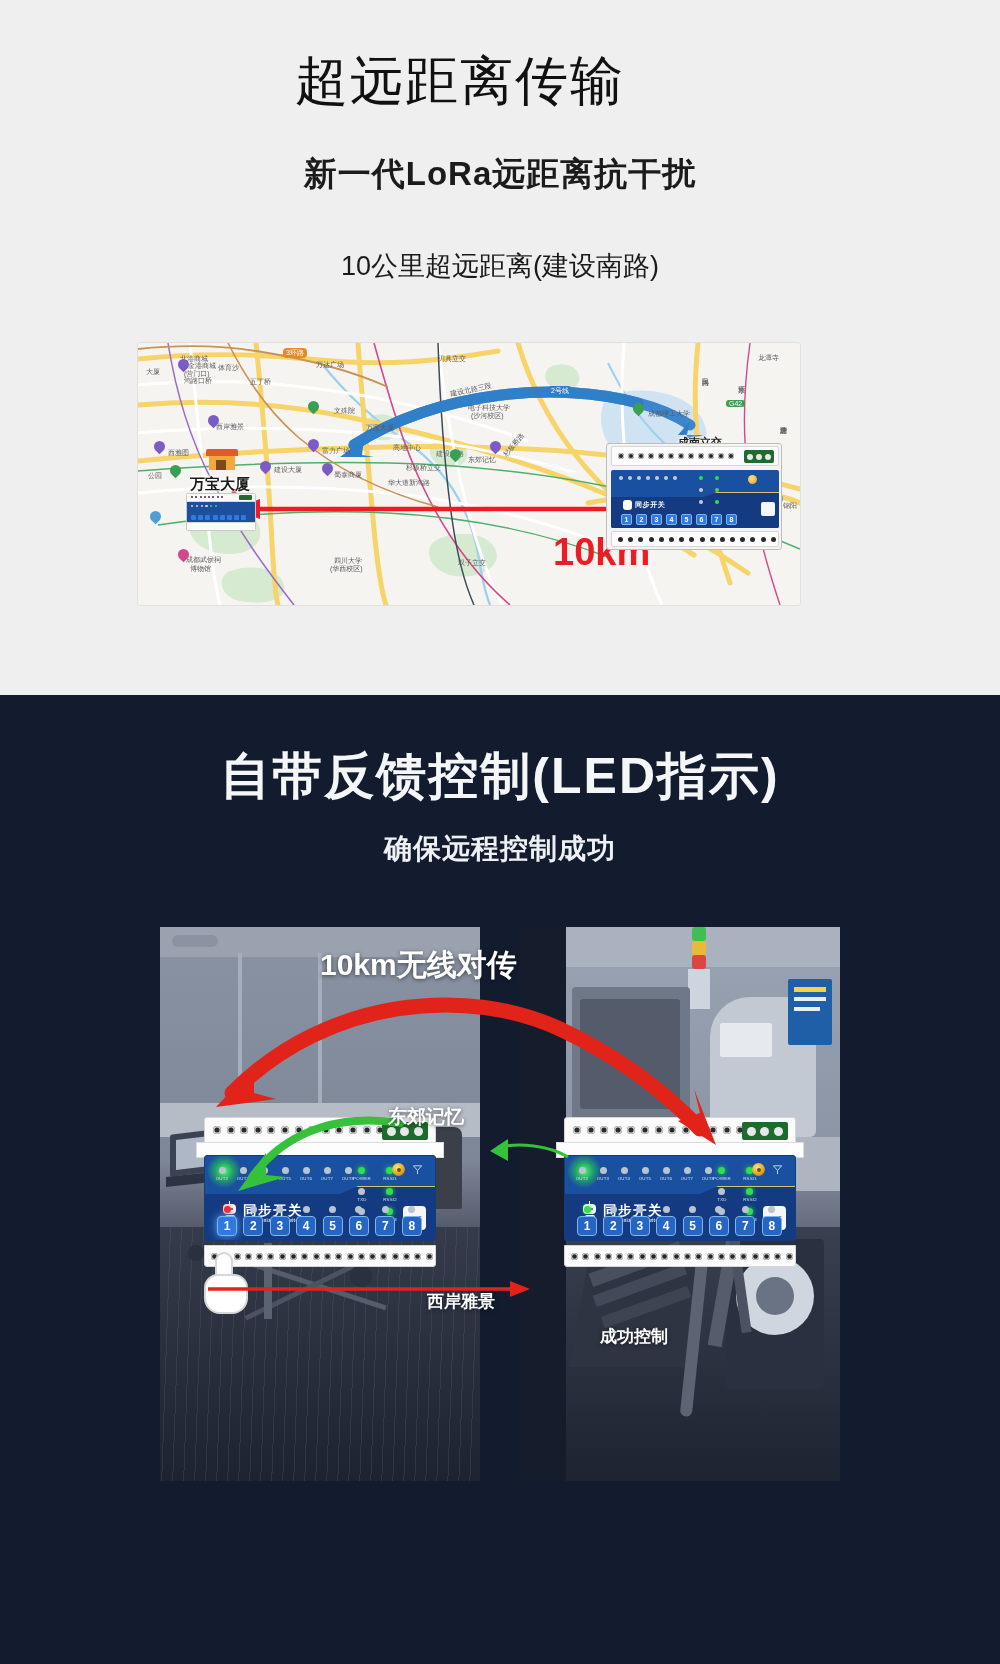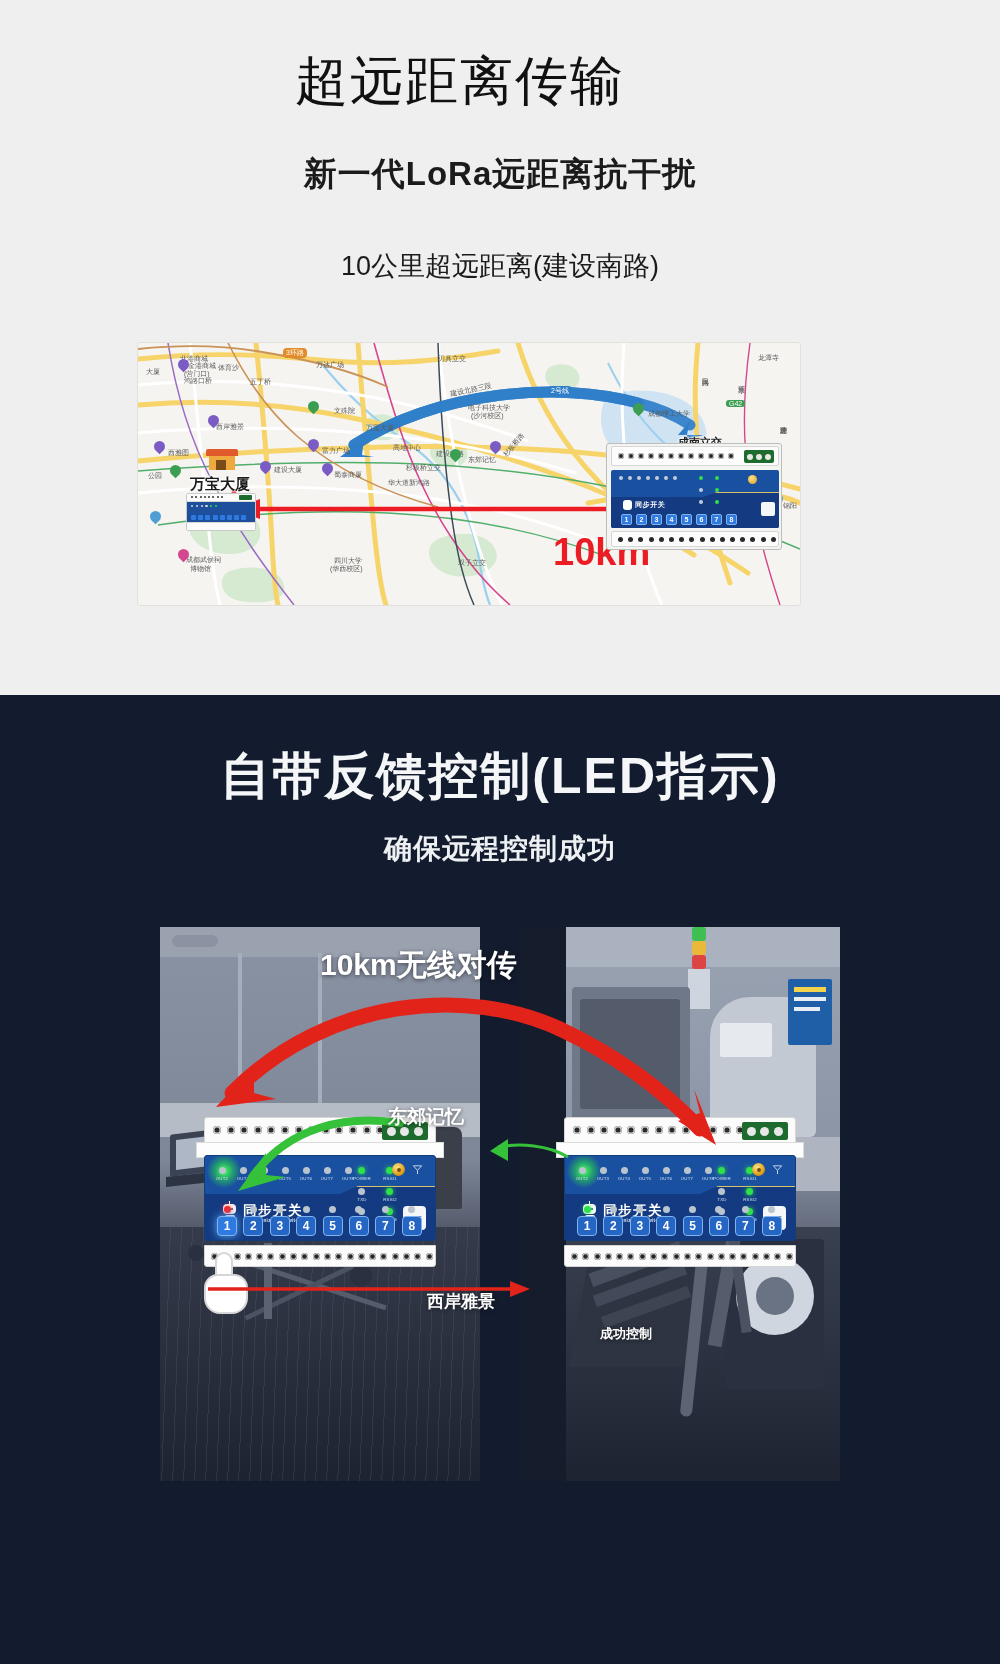--- a/index.html
+++ b/index.html
@@ -114,21 +114,21 @@
   }
   .ph-shape { position:absolute; }
 
   .ann {
     position:absolute; font-weight:bold; color:#fff; white-space:nowrap;
     text-shadow:0 1px 4px rgba(0,0,0,.55);
   }
   .ann-10km { left:320px; top:250px; font-size:30px; }
   .ann-fb   { left:388px; top:1104px; font-size:19px; }
   .ann-cmd  { left:427px; top:1290px; font-size:17px; }
-  .ann-ok   { left:600px; top:1325px; font-size:13px; }
+  .ann-ok   { left:600px; top:1325px; font-size:17px; }
 
   
   .device {
     position:absolute; width:248px; height:150px;
   }
   .dev-top {
     position:absolute; left:8px; top:0; width:232px; height:26px;
     background:#fbfbfb; border:1px solid #d6d6d4; border-radius:3px 3px 0 0;
   }
   .screws { position:absolute; left:8px; top:8px; display:flex; gap:5.6px; }

